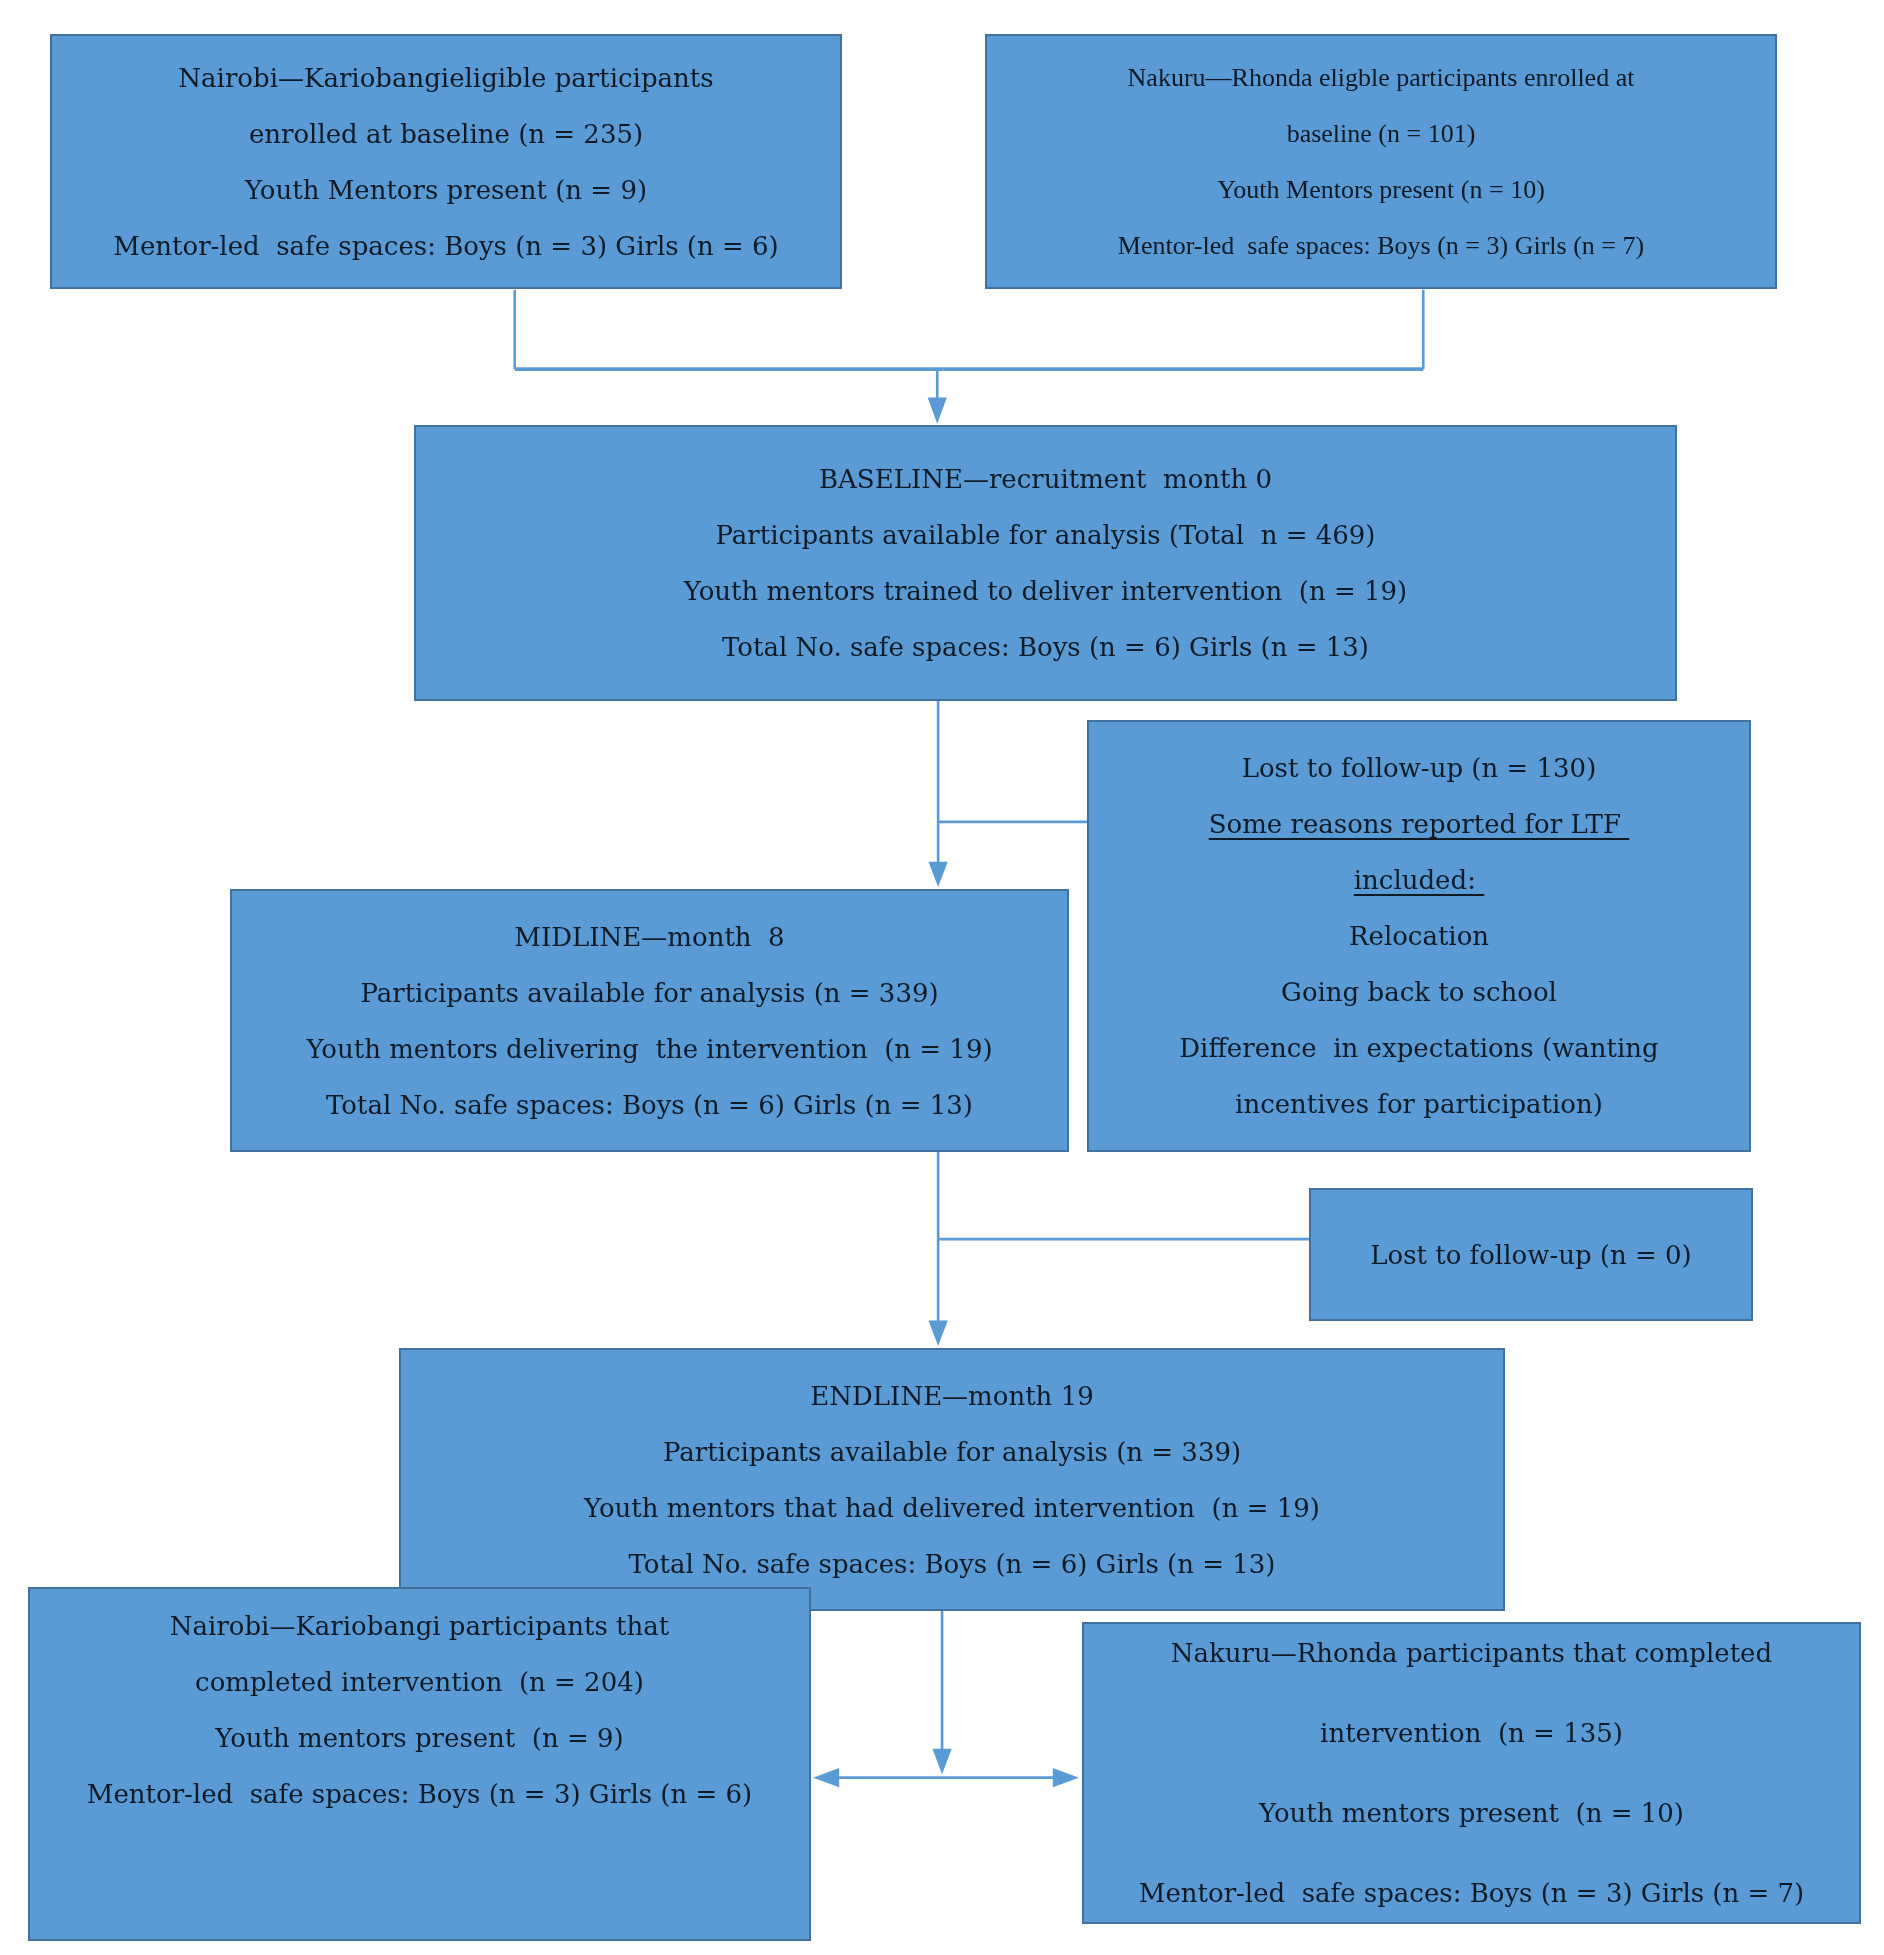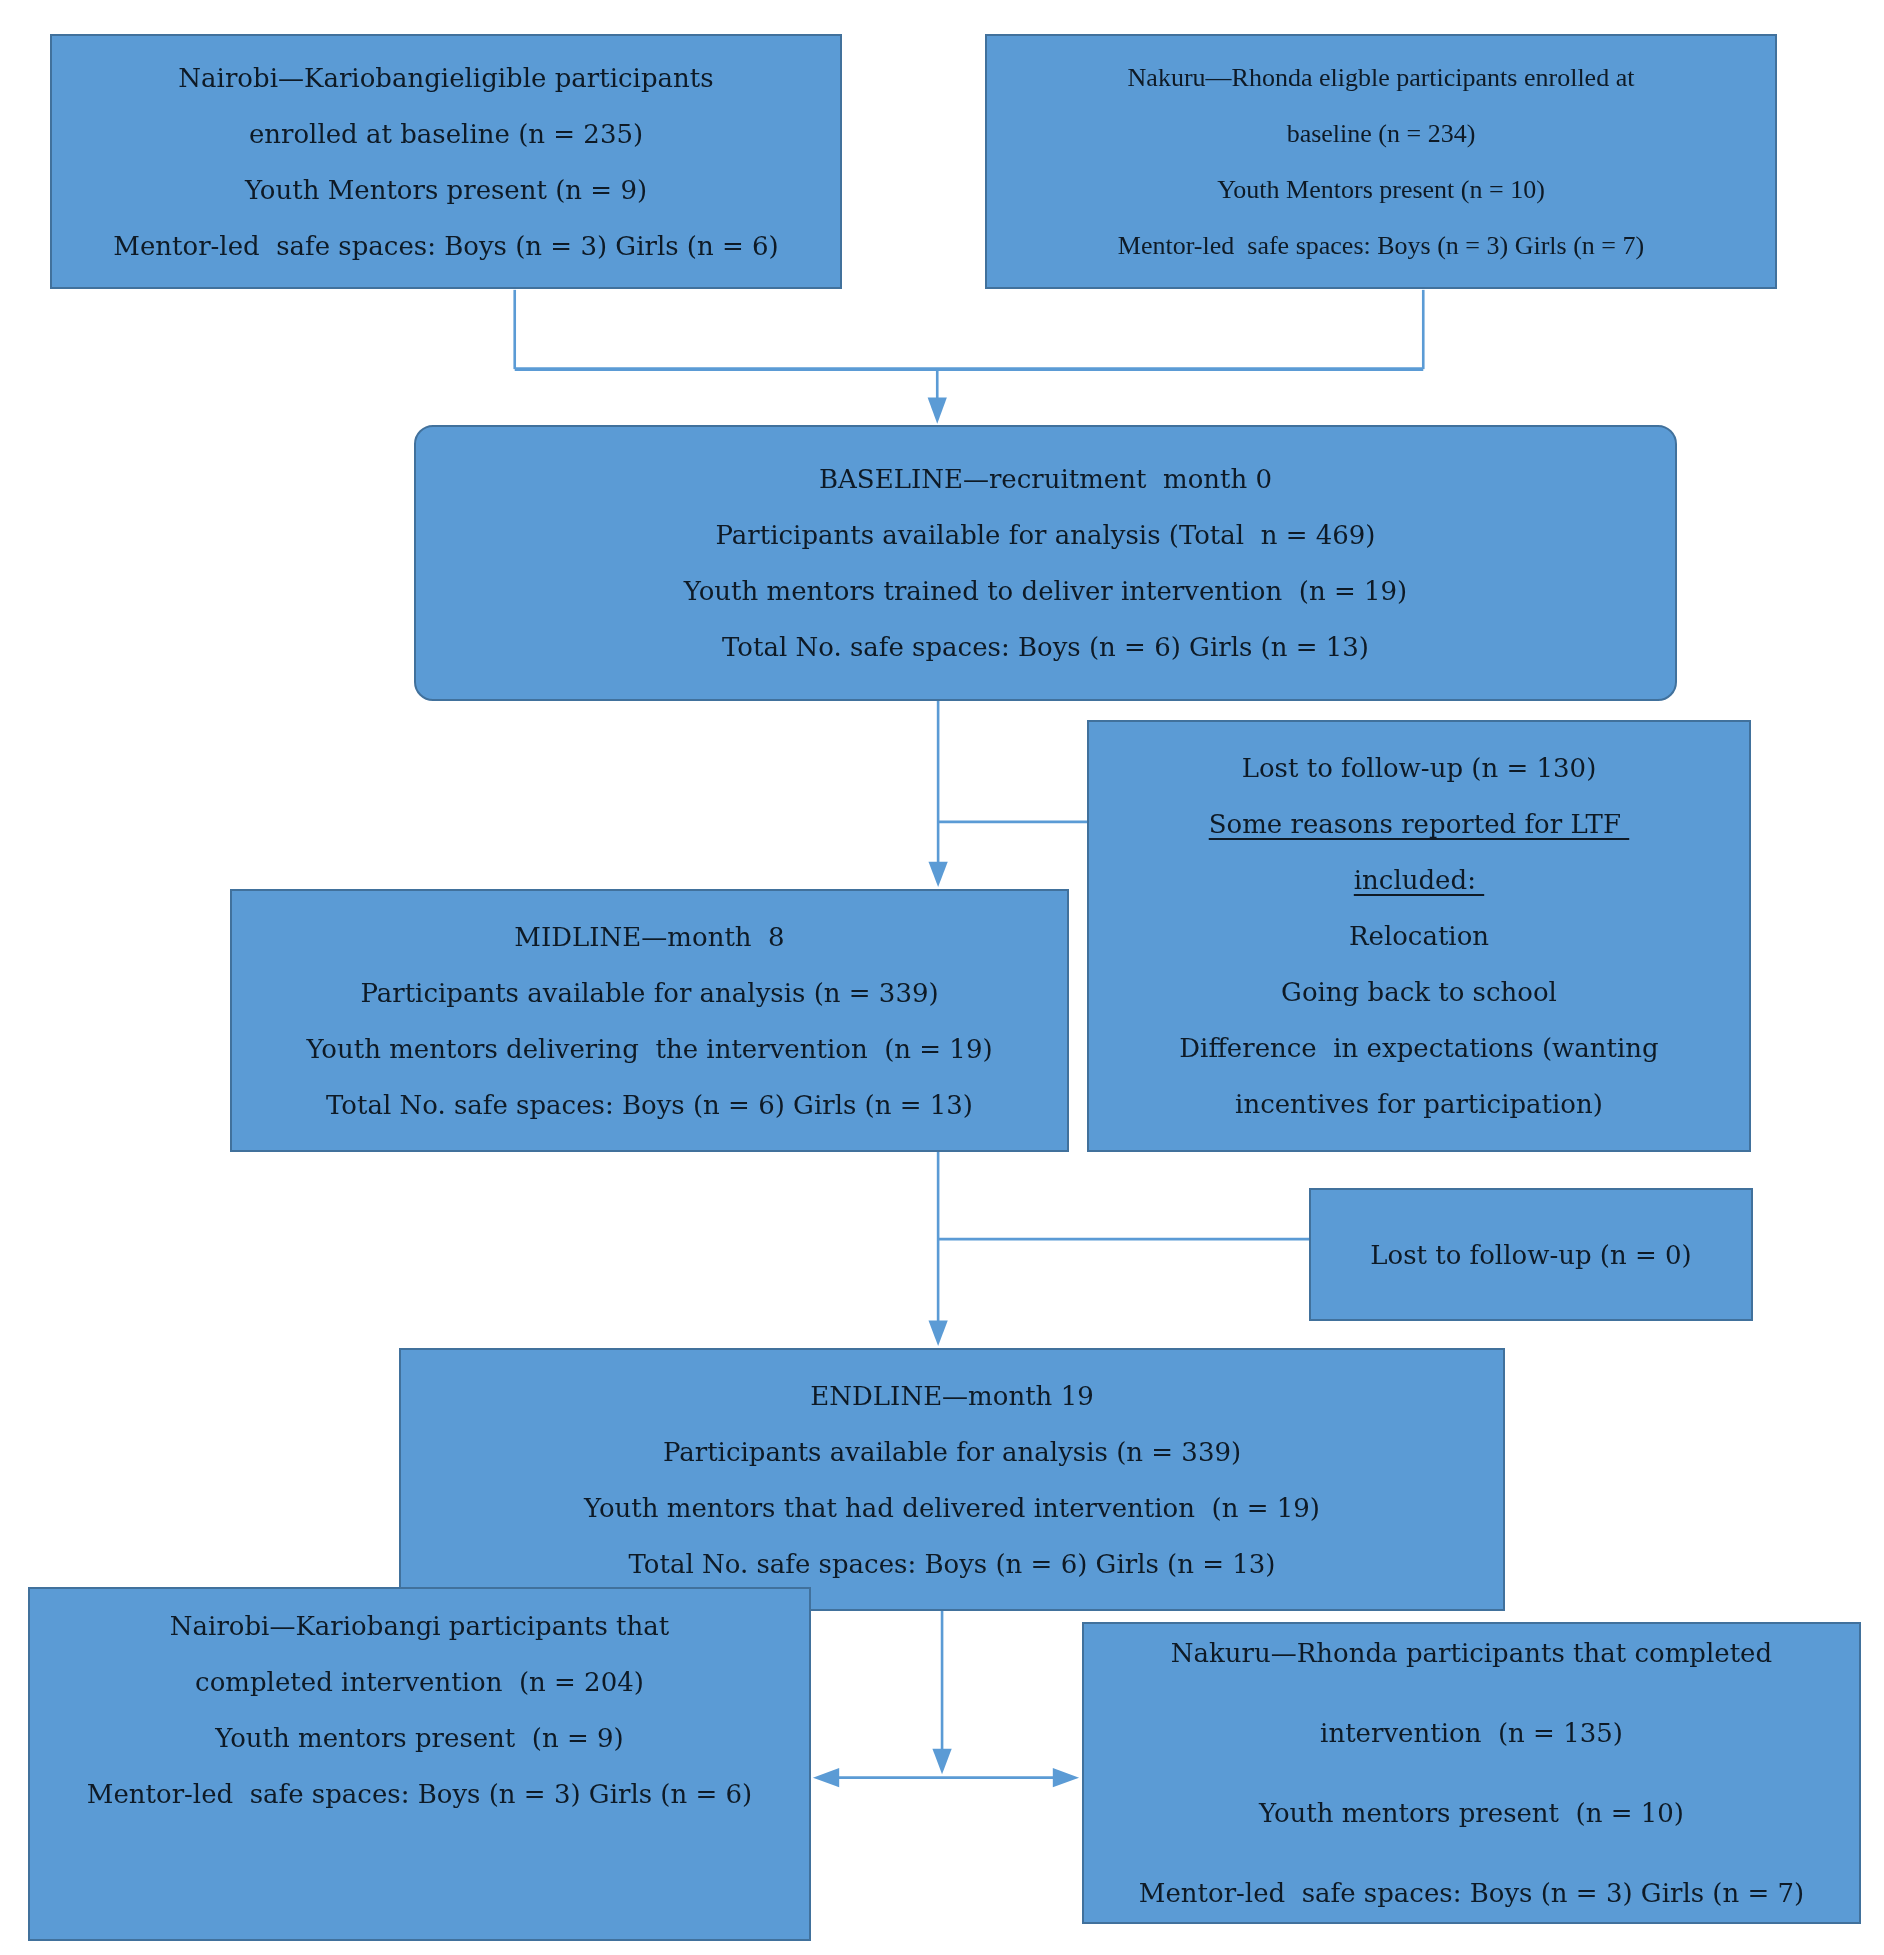--- a/index.html
+++ b/index.html
@@ -87,26 +87,26 @@
 
 <div class="box" style="left:50px;top:34px;width:792px;height:255px;padding:0 13px;">
   <div class="line">Nairobi—Kariobangieligible participants</div>
   <div class="line">enrolled at baseline (n = 235)</div>
   <div class="line">Youth Mentors present (n = 9)</div>
   <div class="line">Mentor-led  safe spaces: Boys (n = 3) Girls (n = 6)</div>
 </div>
 
 <div class="box" style="left:985px;top:34px;width:792px;height:255px;padding:0 13px;font-family:Liberation Serif, serif;">
   <div class="line">Nakuru—Rhonda eligble participants enrolled at</div>
-  <div class="line">baseline (n = 234)</div>
+  <div class="line">baseline (n = 101)</div>
   <div class="line">Youth Mentors present (n = 10)</div>
   <div class="line">Mentor-led  safe spaces: Boys (n = 3) Girls (n = 7)</div>
 </div>
 
-<div class="box" style="left:414px;top:425px;width:1263px;height:276px;padding:0 17.5px;border-radius:19px;">
+<div class="box" style="left:414px;top:425px;width:1263px;height:276px;padding:0 17.5px;">
   <div class="line">BASELINE—recruitment  month 0</div>
   <div class="line">Participants available for analysis (Total  n = 469)</div>
   <div class="line">Youth mentors trained to deliver intervention  (n = 19)</div>
   <div class="line">Total No. safe spaces: Boys (n = 6) Girls (n = 13)</div>
 </div>
 
 <div class="box" style="left:1087px;top:720px;width:664px;height:432px;padding:0 13px;">
   <div class="line">Lost to follow-up (n = 130)</div>
   <div class="line underline">Some reasons reported for LTF </div>
   <div class="line underline">included: </div>

